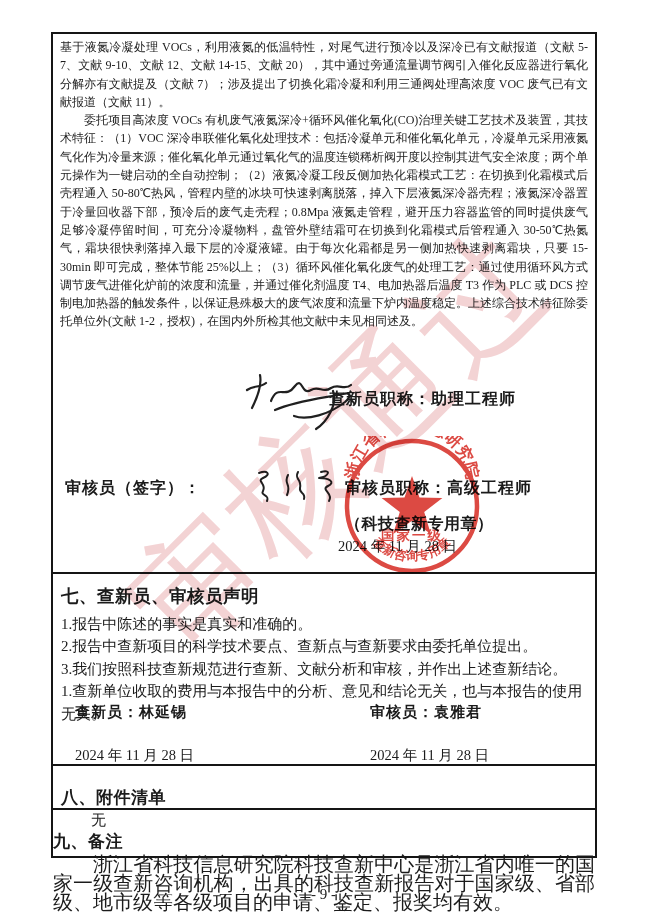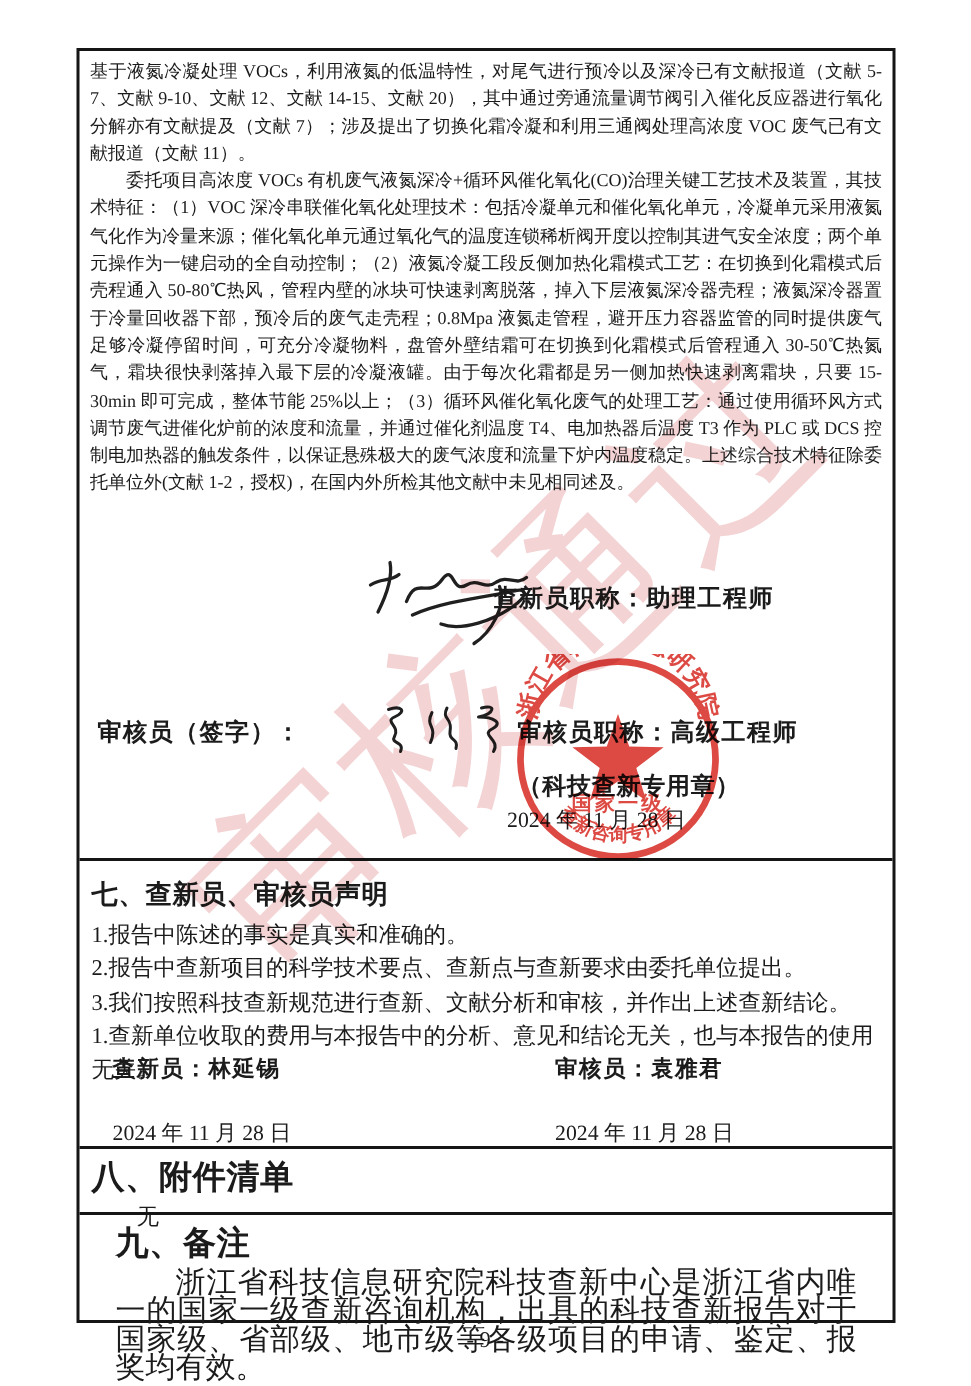--- a/index.html
+++ b/index.html
@@ -5,34 +5,34 @@
   html,body{margin:0;padding:0;background:#ffffff;}
   .page{position:relative;width:647px;height:924px;background:#fff;overflow:hidden;
         font-family:"Liberation Serif",serif;color:#1b1b1b;}
   .doc-table{position:absolute;left:51px;top:32px;width:546px;border:2px solid #151515;
              box-sizing:border-box;background:transparent;}
   .row{position:relative;box-sizing:border-box;}
   .row+.row{border-top:2px solid #151515;}
   .row-main{height:538px;padding:4px 7px;}
   .row-decl{height:192px;padding:4px 8px;}
   .row-attach{height:44px;padding:2px 8px;}
-  .row-remarks{height:72px;padding:2px 24px;}
+  .row-remarks{height:48px;padding:2px 0;}
   .body-text{font-size:12px;line-height:18.3px;text-align:justify;}
   .body-text p{margin:0;}
   .body-text p.indent{text-indent:2em;}
   .hei{font-family:"Liberation Sans","DejaVu Sans",sans-serif;font-weight:700;}
   .sig-label{position:absolute;font-size:16px;letter-spacing:1px;}
   .sig-svg{position:absolute;}
   .stamp-caption{position:absolute;font-size:16px;letter-spacing:.5px;}
   .stamp-date{position:absolute;font-size:14.5px;}
   .decl-heading{font-size:17.5px;margin:6px 0 5px 0;letter-spacing:.5px;}
   .decl-item{font-size:15px;line-height:22.4px;}
   .decl-name{position:absolute;top:129px;font-size:15px;letter-spacing:1px;}
   .decl-date{position:absolute;top:172px;font-size:14.5px;}
-  .sec-heading{font-size:22px;margin:2px 0 2px 0;letter-spacing:.5px;}
+  .sec-heading{font-size:17px;margin:18px 0 2px 0;letter-spacing:.5px;}
   .attach-content{font-size:15px;margin-left:30px;margin-top:2px;}
   .remarks-text{font-size:20px;line-height:19px;text-align:justify;text-indent:2em;margin:1px 0 4px 0;}
   .stamp{position:absolute;left:342px;top:436px;width:140px;height:140px;z-index:7;
          mix-blend-mode:multiply;opacity:.92;pointer-events:none;}
   .watermark{position:absolute;left:40px;top:380px;width:600px;text-align:center;
              font-size:126px;line-height:1;letter-spacing:6px;z-index:6;opacity:.38;
              transform:rotate(-45deg);pointer-events:none;mix-blend-mode:multiply;
              font-family:"Liberation Serif",serif;}
   .footer{position:absolute;left:0;right:0;top:886px;text-align:center;font-size:15px;}
   svg text{font-family:"Liberation Sans","DejaVu Sans",sans-serif;}

